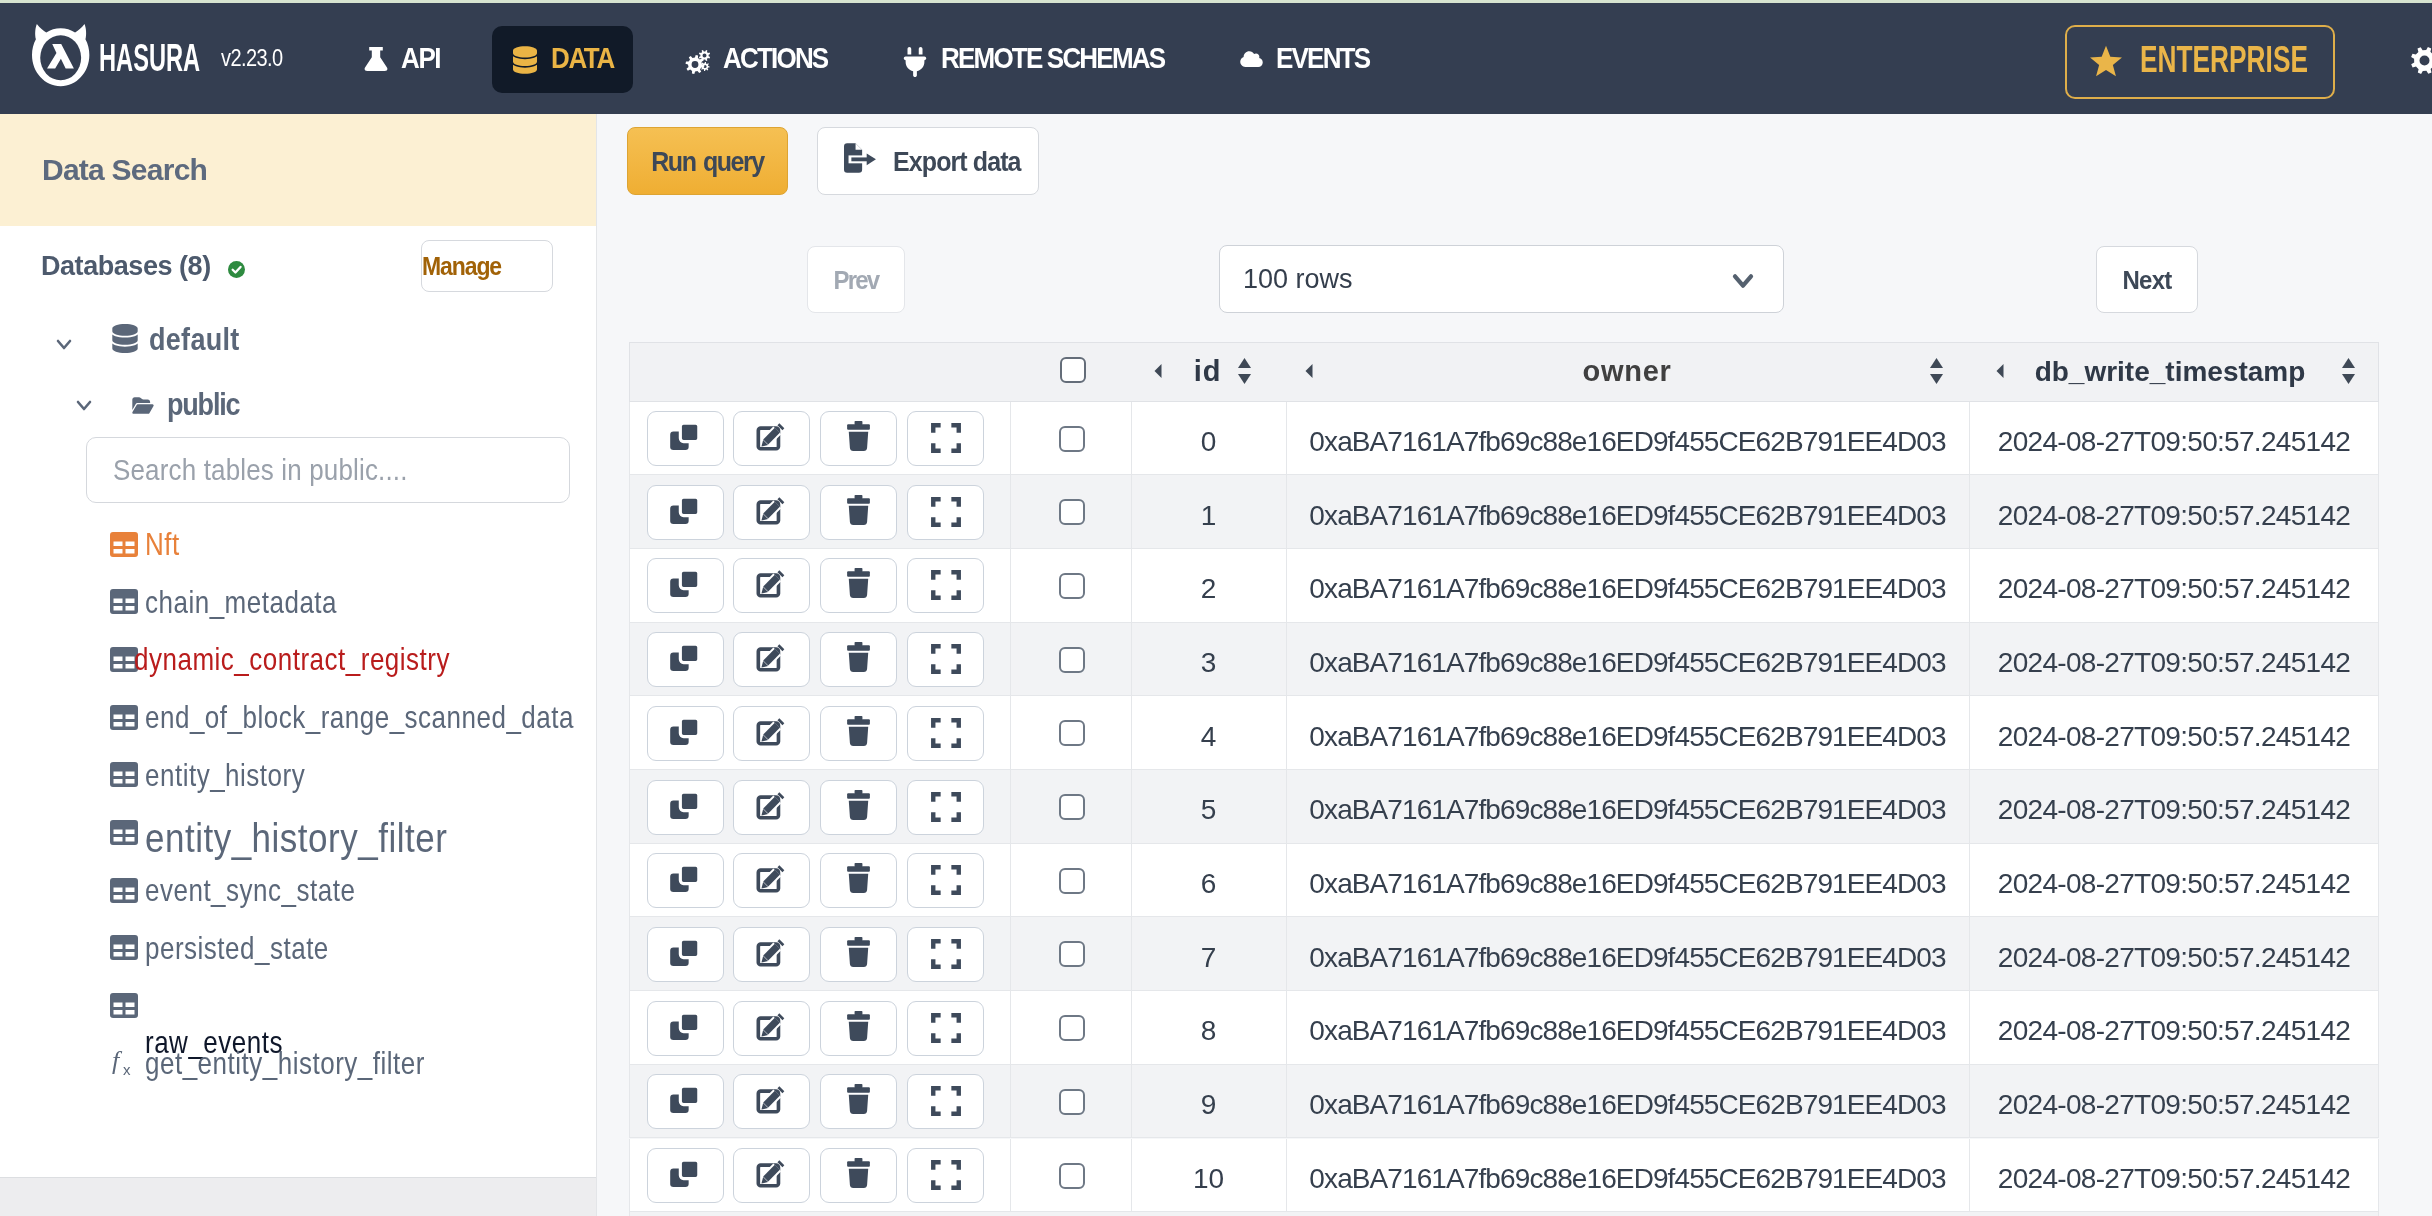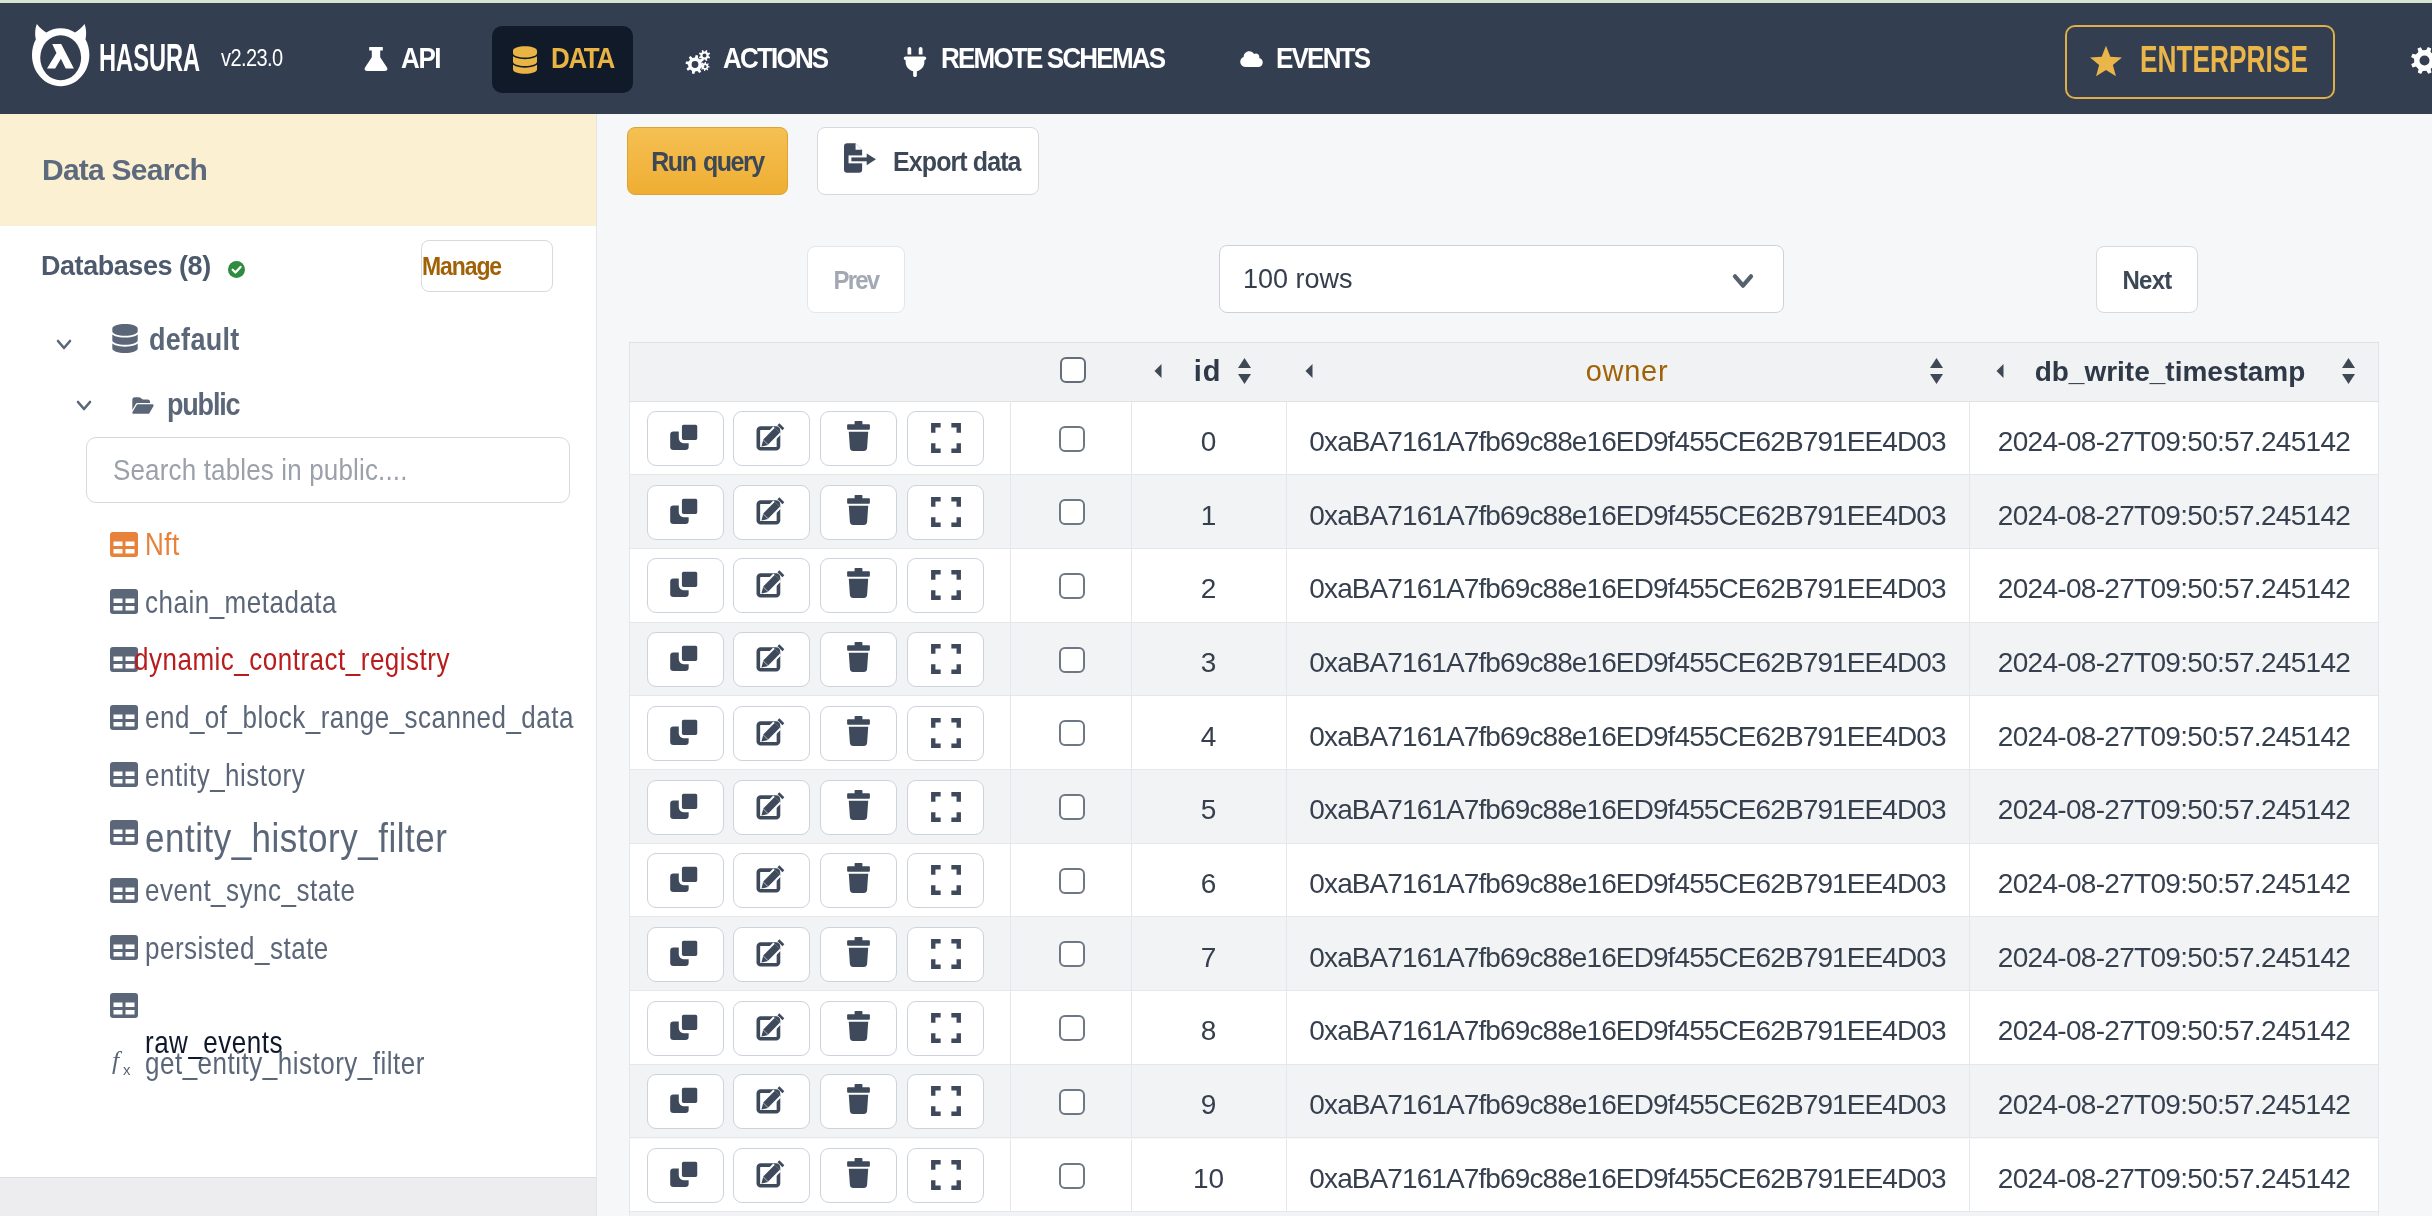--- a/index.html
+++ b/index.html
@@ -176,21 +176,21 @@
     <path fill="#3f4956" d="M9,1 L2,8 L9,15 Z"></path>
   </svg>
 <div class="cell" style="left:1170px;top:341.5px;width:75px;height:60px;font-weight:bold;font-size:29px;letter-spacing:0.8px;color:#2f3947">id</div>
 <svg class="abs" style="left:1237px;top:358px" width="15" height="26" viewBox="0 0 15 26">
     <path fill="#3f4956" d="M7.5,0 L14,10 L1,10 Z"></path>
     <path fill="#3f4956" d="M7.5,26 L14,16 L1,16 Z"></path>
   </svg>
 <svg class="abs" style="left:1303px;top:363px" width="11" height="16" viewBox="0 0 10 16">
     <path fill="#3f4956" d="M9,1 L2,8 L9,15 Z"></path>
   </svg>
-<div class="cell" style="left:1320px;top:341.5px;width:614px;height:60px;font-weight:normal;font-size:29px;letter-spacing:0.7px;color:#a16207">owner</div>
+<div class="cell" style="left:1320px;top:341.5px;width:614px;height:60px;font-weight:bold;font-size:29px;letter-spacing:0.7px;color:#404040">owner</div>
 <svg class="abs" style="left:1929px;top:358px" width="15" height="26" viewBox="0 0 15 26">
     <path fill="#3f4956" d="M7.5,0 L14,10 L1,10 Z"></path>
     <path fill="#3f4956" d="M7.5,26 L14,16 L1,16 Z"></path>
   </svg>
 <svg class="abs" style="left:1994px;top:363px" width="11" height="16" viewBox="0 0 10 16">
     <path fill="#3f4956" d="M9,1 L2,8 L9,15 Z"></path>
   </svg>
 <div class="cell" style="left:2030px;top:341.5px;width:280px;height:60px;font-weight:bold;font-size:28px;letter-spacing:0px;color:#2f3947">db_write_timestamp</div>
 <svg class="abs" style="left:2341px;top:358px" width="15" height="26" viewBox="0 0 15 26">
     <path fill="#3f4956" d="M7.5,0 L14,10 L1,10 Z"></path>

